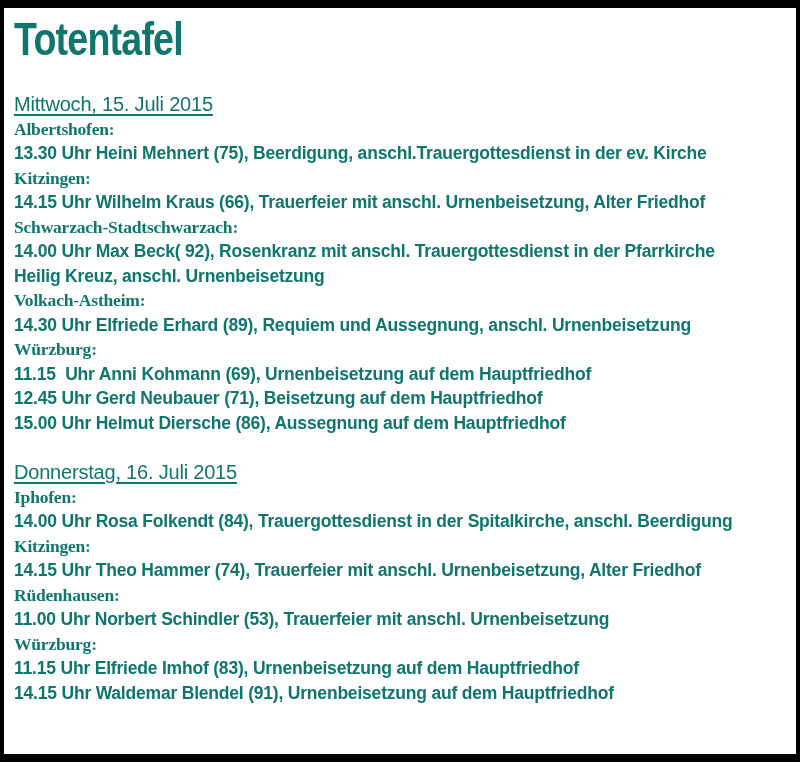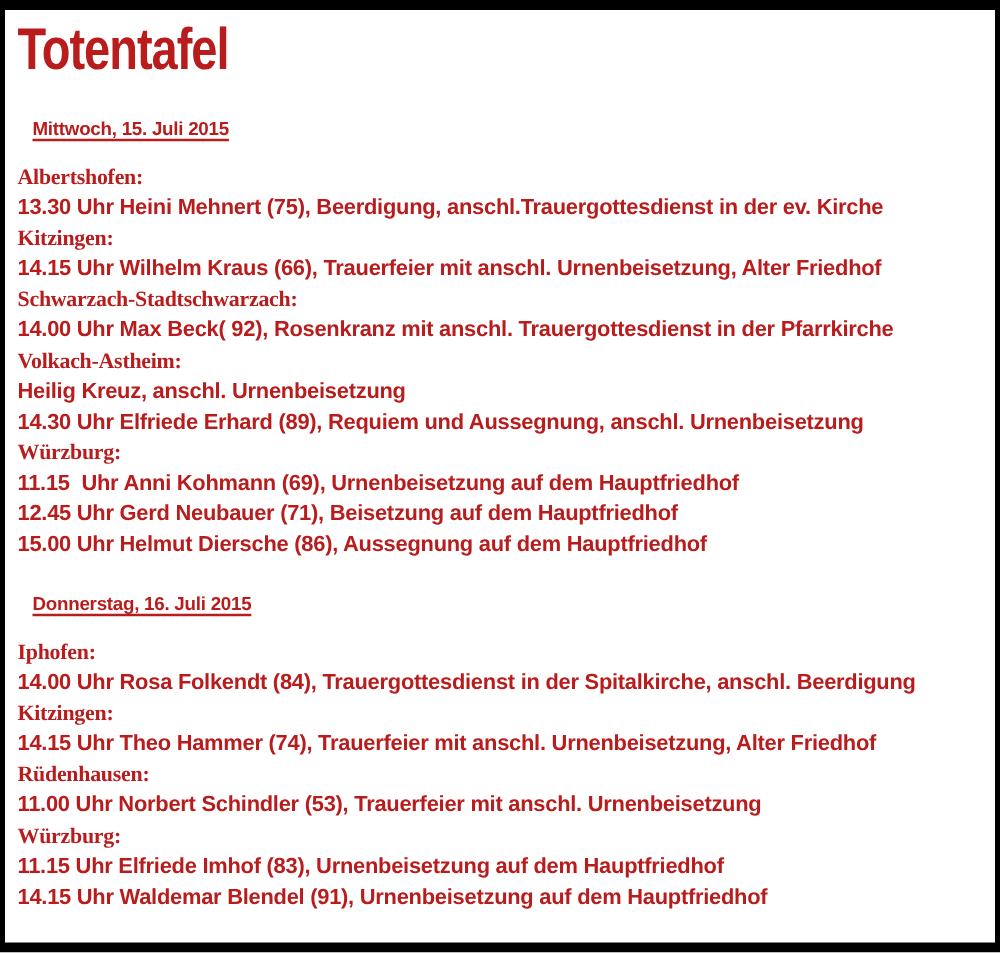--- a/index.html
+++ b/index.html
@@ -12,42 +12,42 @@
     width: 800px;
     height: 762px;
     box-sizing: border-box;
     background: #ffffff;
     border-top: 8px solid #000000;
     border-bottom: 8px solid #000000;
     border-left: 4px solid #000000;
     border-right: 4px solid #000000;
     overflow: hidden;
     font-family: "Liberation Sans", "DejaVu Sans", sans-serif;
-    color: #b91c1c;
+    color: #0f766e;
   }
   .content {
     padding: 6px 10px 0 10px;
   }
   .title {
     margin: 2px 0 30px 0;
     font-size: 47px;
     font-weight: bold;
     line-height: 46px;
     letter-spacing: -1px;
     transform: scaleX(0.80);
     transform-origin: left center;
     white-space: nowrap;
   }
   .section {
     margin: 0 0 25px 0;
   }
   .date-heading {
-    margin: 12px;
-    font-size: 15px;
-    font-weight: bold;
+    margin: 0;
+    font-size: 20px;
+    font-weight: normal;
     line-height: 24.5px;
     letter-spacing: -0.2px;
     text-decoration: underline;
     text-decoration-thickness: 2px;
     text-underline-offset: 3px;
     white-space: pre-wrap;
   }
   .line {
     margin: 0;
     font-size: 17.5px;
@@ -69,22 +69,22 @@
     <h1 class="title">Totentafel</h1>
     <div>
         <section class="section">
           <h2 class="date-heading">Mittwoch, 15. Juli 2015</h2>
           <p class="line bold">Albertshofen:</p>
           <p class="line">13.30 Uhr Heini Mehnert (75), Beerdigung, anschl.Trauergottesdienst in der ev. Kirche</p>
           <p class="line bold">Kitzingen:</p>
           <p class="line">14.15 Uhr Wilhelm Kraus (66), Trauerfeier mit anschl. Urnenbeisetzung, Alter Friedhof</p>
           <p class="line bold">Schwarzach-Stadtschwarzach:</p>
           <p class="line">14.00 Uhr Max Beck( 92), Rosenkranz mit anschl. Trauergottesdienst in der Pfarrkirche</p>
+          <p class="line">Heilig Kreuz, anschl. Urnenbeisetzung</p>
           <p class="line bold">Volkach-Astheim:</p>
-          <p class="line">Heilig Kreuz, anschl. Urnenbeisetzung</p>
           <p class="line">14.30 Uhr Elfriede Erhard (89), Requiem und Aussegnung, anschl. Urnenbeisetzung</p>
           <p class="line bold">Würzburg:</p>
           <p class="line">11.15  Uhr Anni Kohmann (69), Urnenbeisetzung auf dem Hauptfriedhof</p>
           <p class="line">12.45 Uhr Gerd Neubauer (71), Beisetzung auf dem Hauptfriedhof</p>
           <p class="line">15.00 Uhr Helmut Diersche (86), Aussegnung auf dem Hauptfriedhof</p>
         </section>
         <section class="section">
           <h2 class="date-heading">Donnerstag, 16. Juli 2015</h2>
           <p class="line bold">Iphofen:</p>
           <p class="line">14.00 Uhr Rosa Folkendt (84), Trauergottesdienst in der Spitalkirche, anschl. Beerdigung</p>

